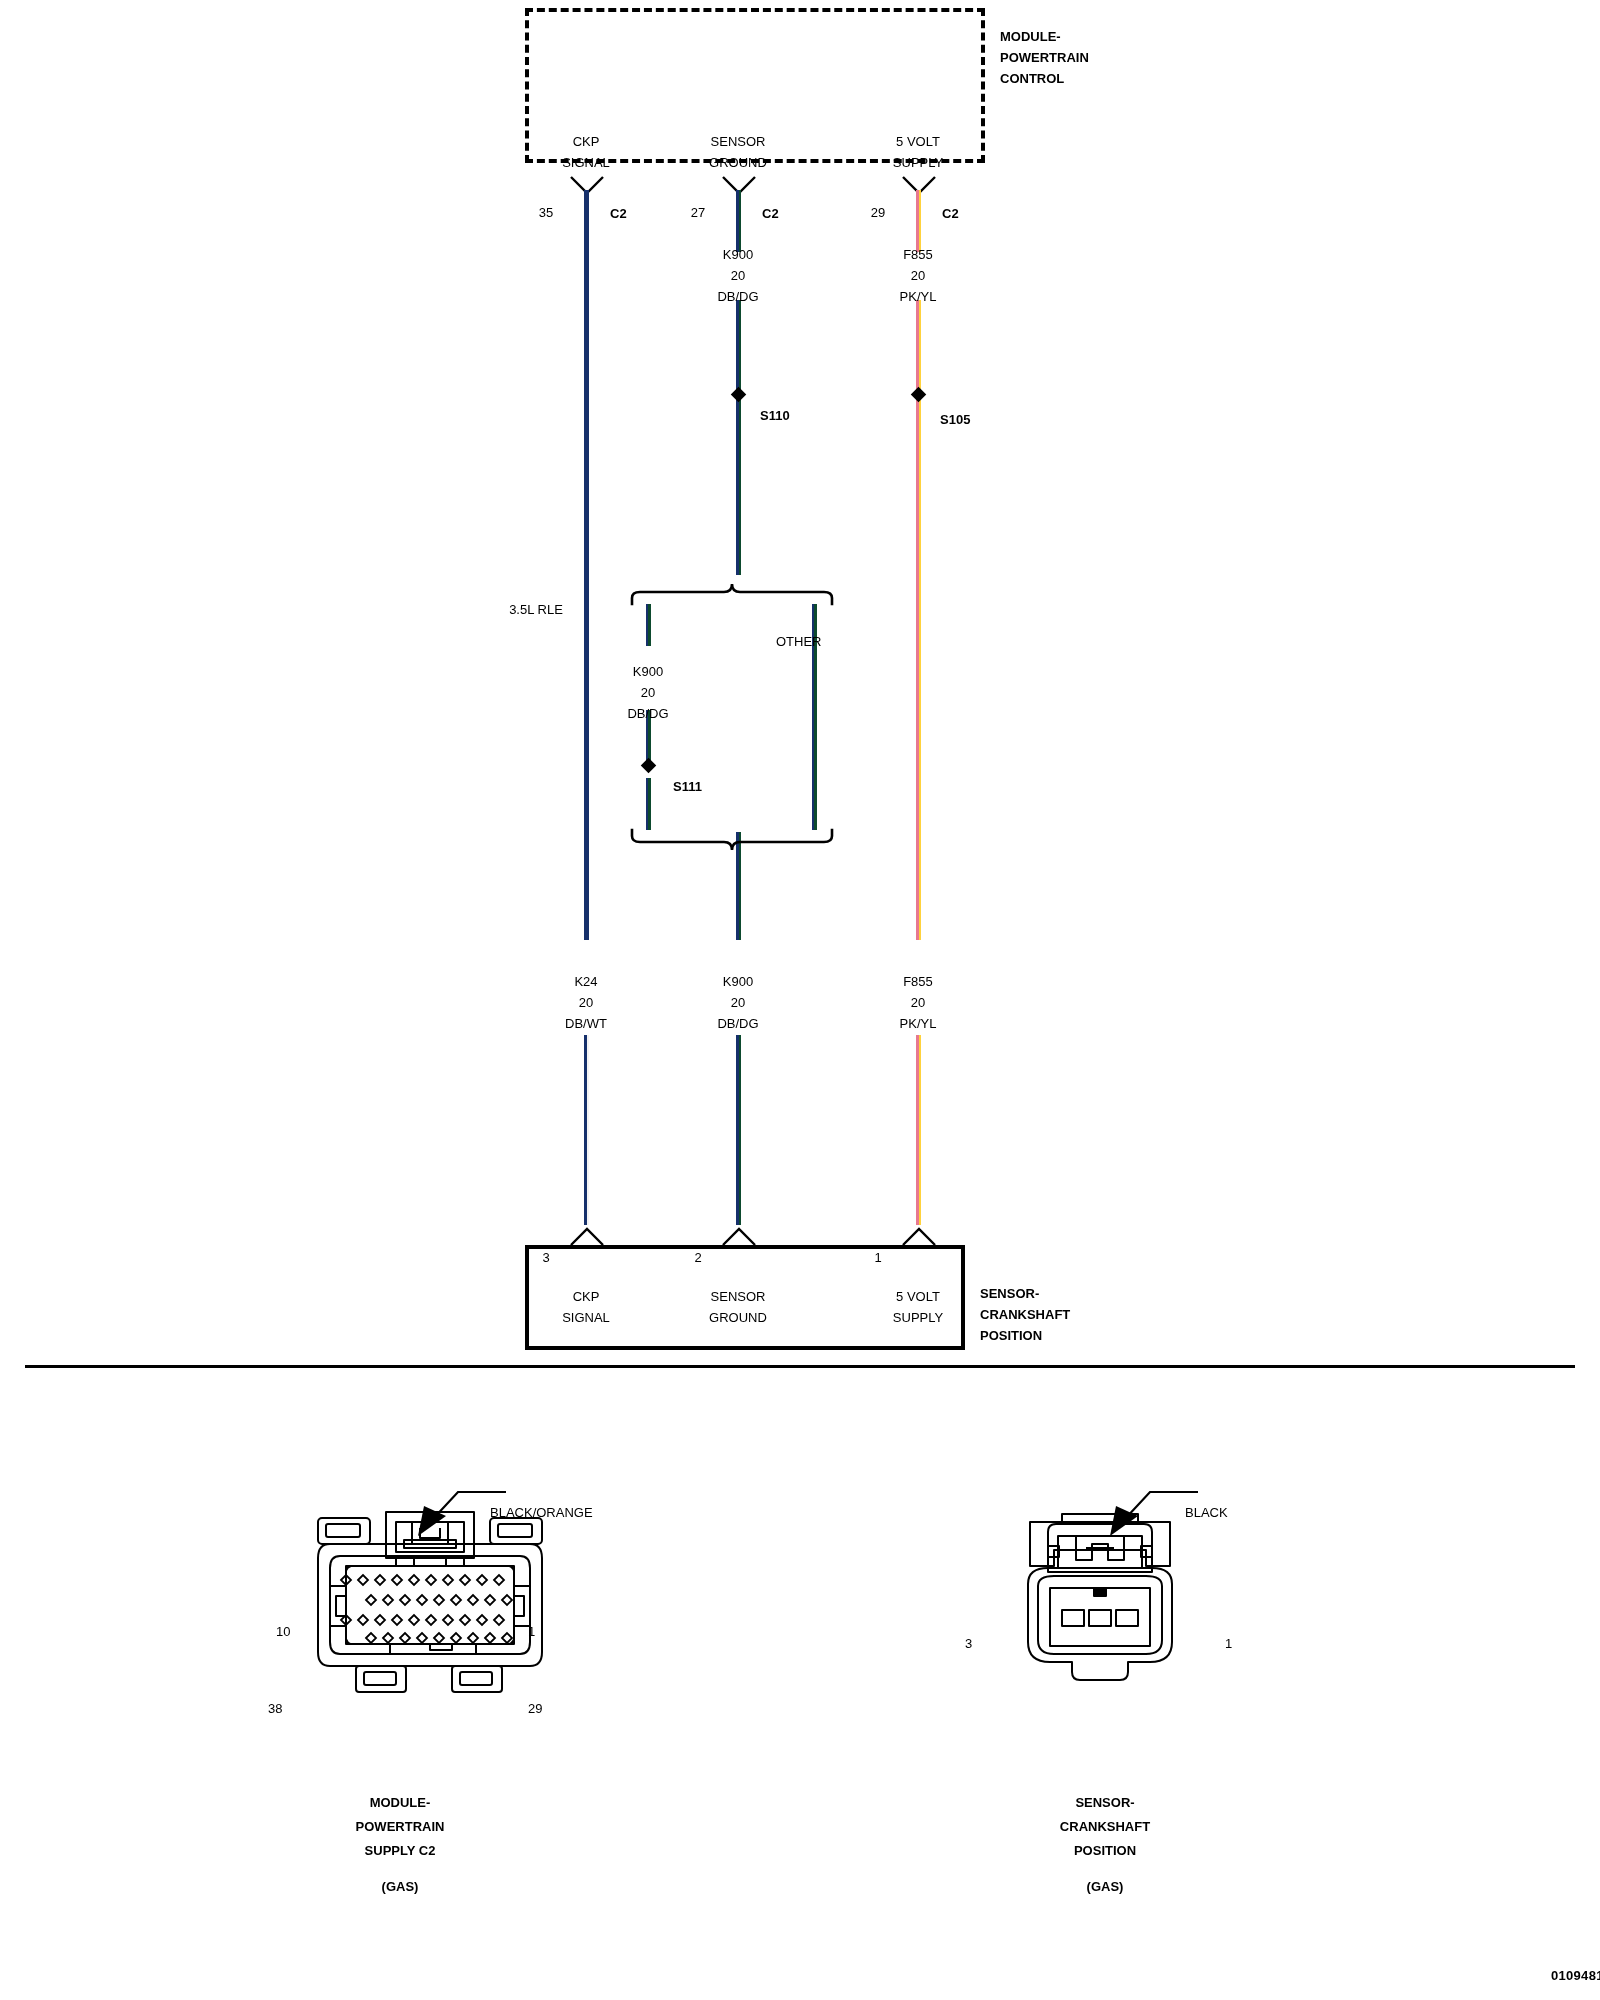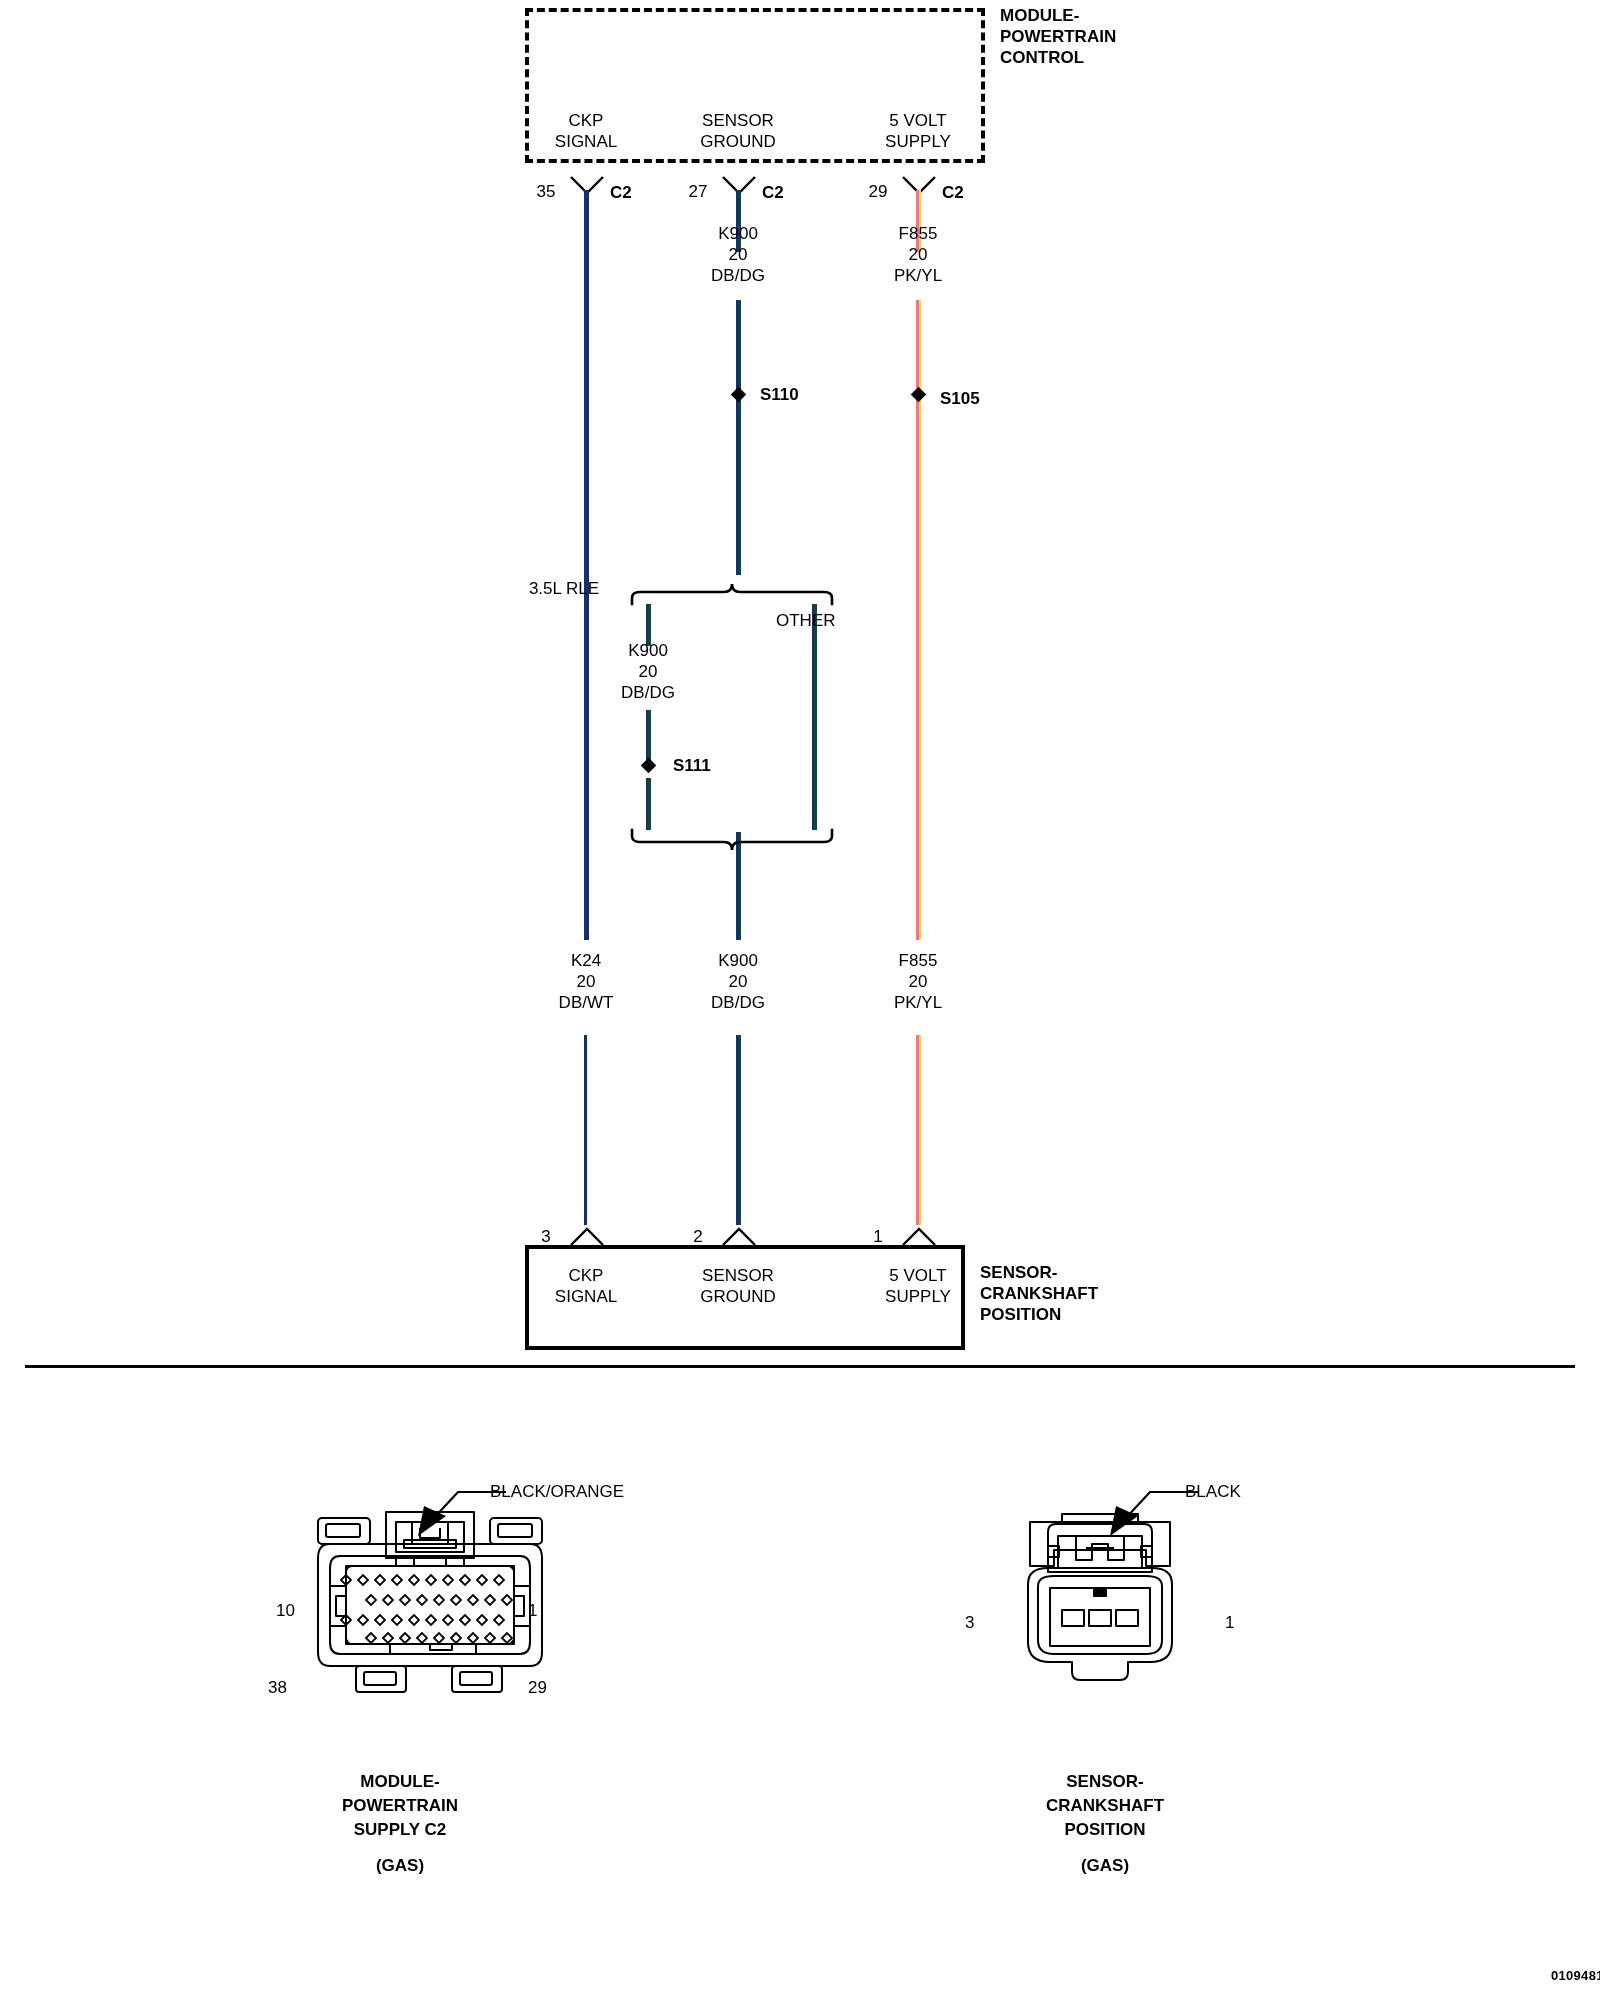--- a/index.html
+++ b/index.html
@@ -1,20 +1,20 @@
 <!DOCTYPE html>
 <html><head>
 <meta charset="utf-8">
 <style>
   html,body{margin:0;padding:0;background:#fff;}
   body{width:1600px;height:2000px;position:relative;
        font-family:"Liberation Sans",sans-serif;color:#000;}
   .stage{position:absolute;left:0;top:0;width:1600px;height:2000px;}
   .abs{position:absolute;}
-  .txt{font-size:17px;line-height:21px;white-space:nowrap;}
+  .txt{font-size:13px;line-height:21px;white-space:nowrap;margin-top:21px;}
   .bold{font-weight:bold;}
   .ctr{text-align:center;transform:translateX(-50%);}
   .rt{text-align:center;}
 
   
   .mod-box{border:4px dashed #000;box-sizing:border-box;background:transparent;}
   .sensor-box{border:4px solid #000;box-sizing:border-box;background:transparent;}
 
   
   .wire{position:absolute;width:5px;}
@@ -105,21 +105,21 @@
 
   <div class="splice" style="left:733px;top:389px;"></div>
   <div class="abs txt bold" style="left:760px;top:384px;">S110</div>
 
   <div class="splice" style="left:913px;top:389px;"></div>
   <div class="abs txt bold" style="left:940px;top:388px;">S105</div>
 
   <svg class="abs" style="left:630px;top:578px;" width="212" height="28">
     <path d="M2,26 L2,20 Q2,14 10,14 L94,14 Q102,14 102,6 Q102,14 110,14 L194,14 Q202,14 202,20 L202,26" fill="none" stroke="#000" stroke-width="2.6" stroke-linecap="square"></path>
   </svg>
-  <div class="abs txt rt" style="left:500px;top:578px;width:128px;">3.5L RLE</div>
+  <div class="abs txt rt" style="left:472px;top:578px;width:128px;">3.5L RLE</div>
   <div class="abs txt" style="left:776px;top:610px;">OTHER</div>
 
   <svg class="abs" style="left:630px;top:828px;" width="212" height="28">
     <path d="M2,2 L2,8 Q2,14 10,14 L94,14 Q102,14 102,22 Q102,14 110,14 L194,14 Q202,14 202,8 L202,2" fill="none" stroke="#000" stroke-width="2.6" stroke-linecap="square"></path>
   </svg>
 
   <div class="abs txt ctr" style="left:648px;top:640px;">
     <div>K900</div>
     <div>20</div>
     <div>DB/DG</div>

